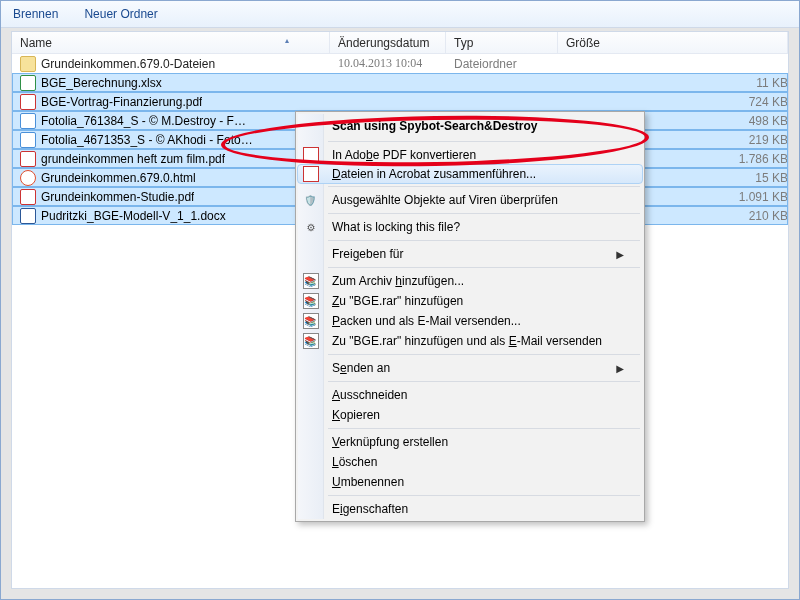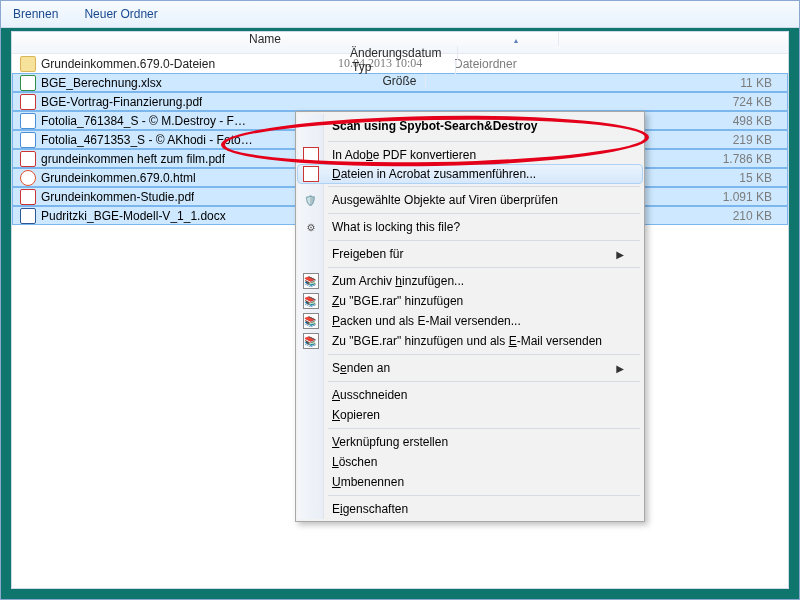--- a/index.html
+++ b/index.html
@@ -11,21 +11,21 @@
     width: 800px;
     height: 600px;
     overflow: hidden;
     position: relative;
     color: #000;
   }
   .window {
     border: 1px solid #8aa8d0;
     position: absolute;
     inset: 0;
-    background: #0f766e;
+    background: #e5e5e5;
   }
   .toolbar {
     background: linear-gradient(#f7fbff, #e8f1fc);
     border-bottom: 1px solid #cfd9e8;
     padding: 6px 12px;
     display: flex;
     gap: 26px;
     color: #19498f;
   }
   .toolbar span { cursor: default; }
@@ -36,21 +36,20 @@
     background: #fff;
   }
   .header-row {
     display: flex;
     align-items: center;
     height: 22px;
     border-bottom: 1px solid #e4e9f2;
     background: linear-gradient(#fdfdfe, #f2f6fb);
     font-size: 12px;
     color: #2a2a2a;
-    flex-direction: column;
   }
   .hcell {
     padding: 0 8px;
     border-right: 1px solid #e4e9f2;
     height: 100%;
     display: flex;
     align-items: center;
     position: relative;
   }
   .hcell.sort::after {
@@ -75,21 +74,21 @@
   }
   .row.selected {
     background: #cde8ff;
     outline: 1px solid #7bb6ec;
     outline-offset: -1px;
   }
   .cell { padding: 0 8px; display:flex; align-items:center; overflow:hidden; white-space:nowrap; }
   .c-name { width: 318px; gap:5px; }
   .c-date { width: 116px; color: #7c7c7c; font-family: Liberation Serif, serif; }
   .c-type { width: 112px; color: #7c7c7c; }
-  .c-size { flex: 1; justify-content: flex-end; color:#7c7c7c; padding-right: 16px; }
+  .c-size { flex: 1; justify-content: flex-end; color:#7c7c7c; padding-right: 0; }
   .row.selected .c-name span { color:#000; }
   .row .c-name span { max-width: 270px; overflow:hidden; text-overflow: clip; }
   .ico {
     width: 16px; height: 16px; flex: 0 0 16px;
     display:inline-flex; align-items:center; justify-content:center;
     font-size: 10px; border-radius: 2px;
   }
   .ico-folder { background: #f7e29b; border:1px solid #d8b657; }
   .ico-xls { background:#fff; border:1px solid #2f8f46; color:#2f8f46; font-weight:bold; }
   .ico-pdf { background:#fff; border:1px solid #c33; color:#c33; font-weight:bold; }

